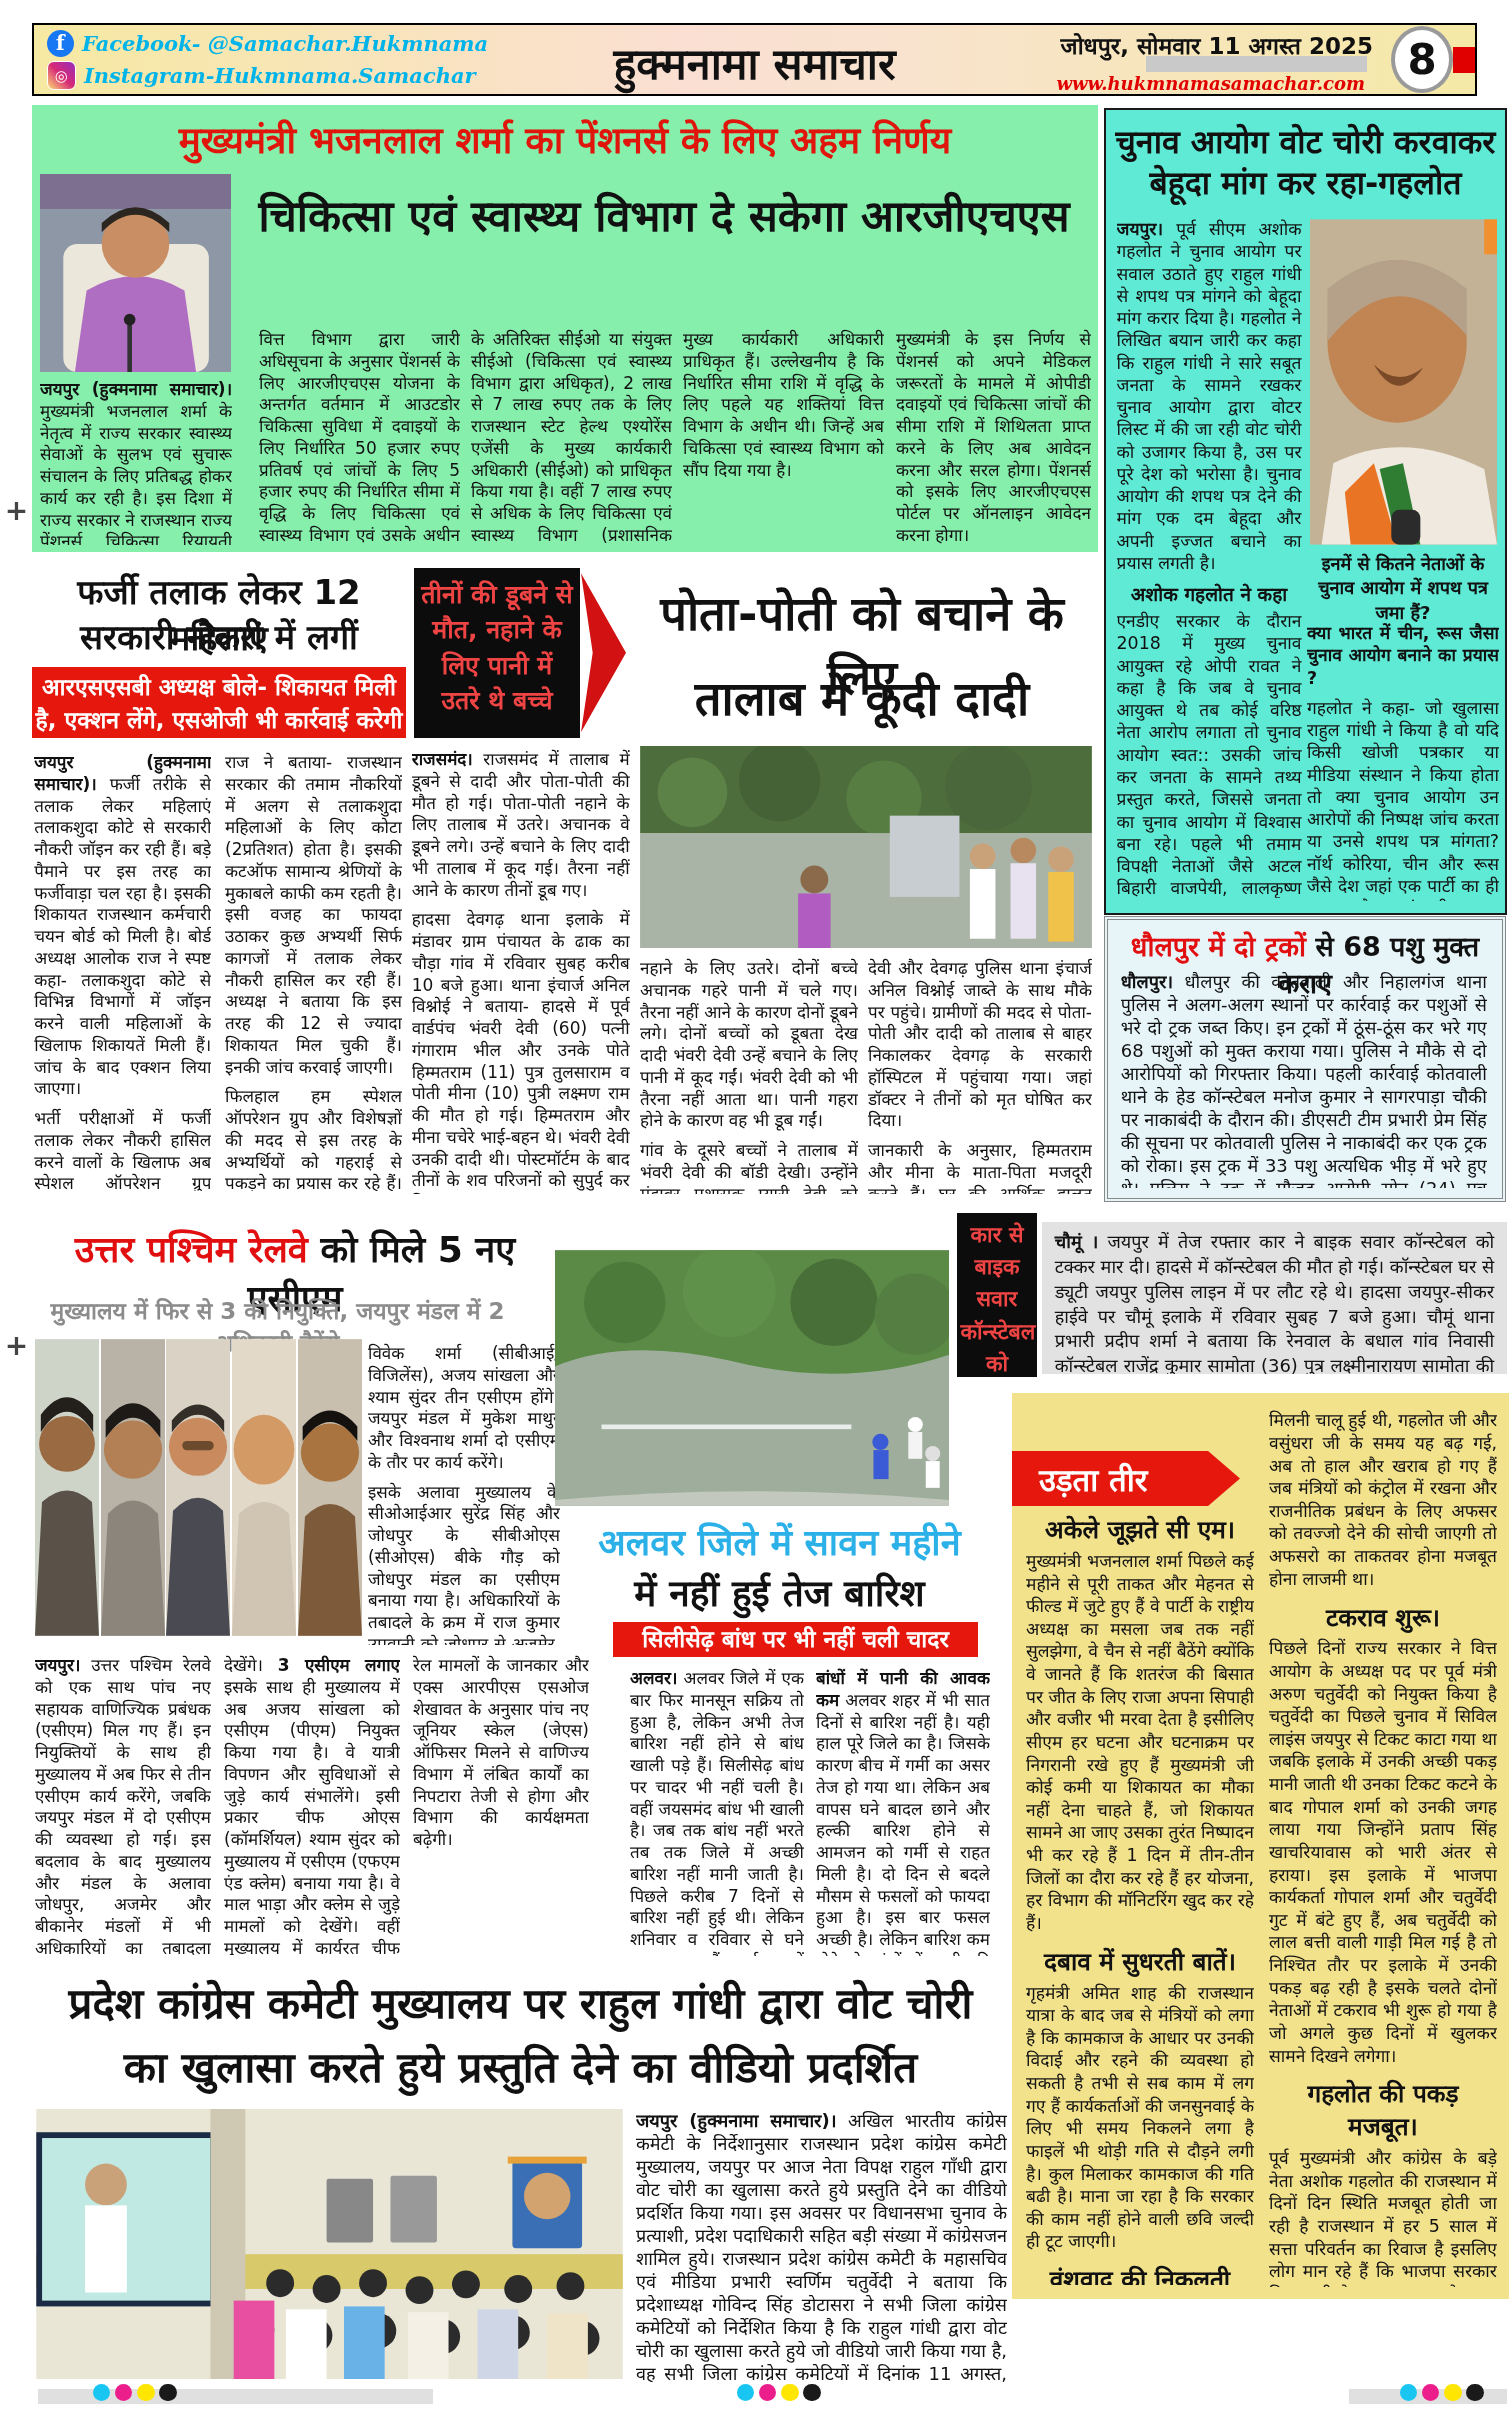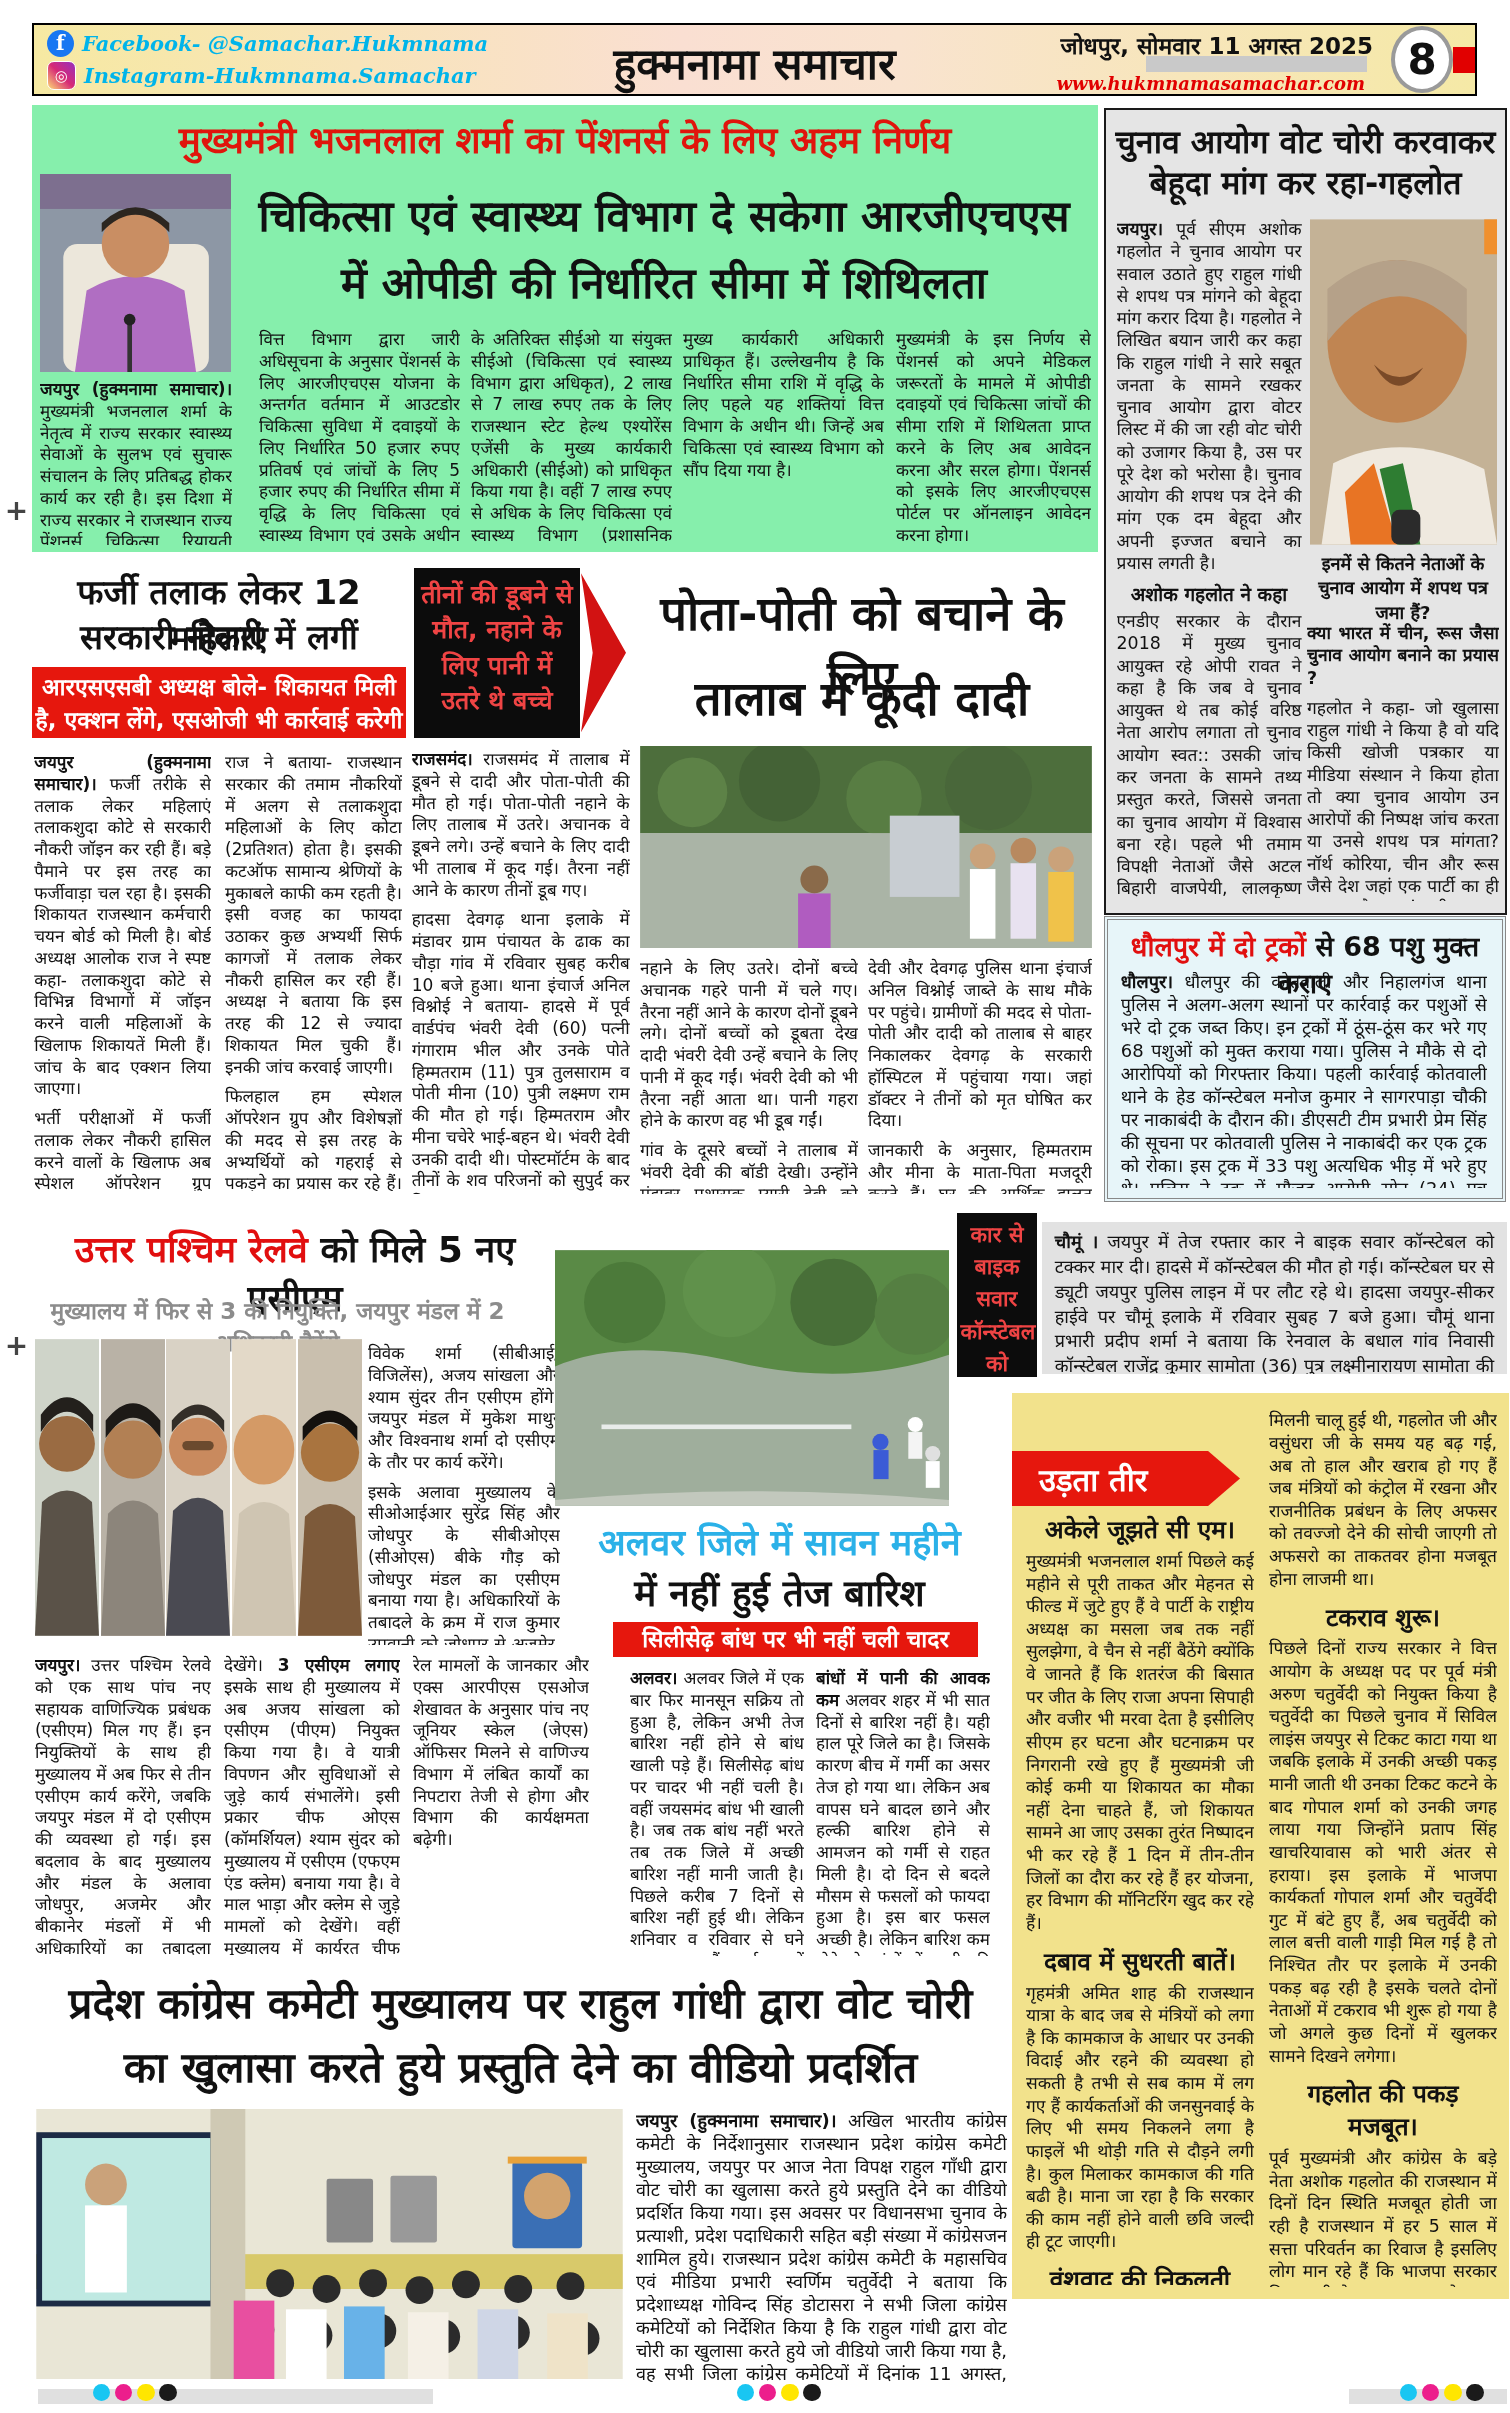--- a/index.html
+++ b/index.html
@@ -67,41 +67,40 @@
       <rect width="328" height="340" fill="#8d97a5"></rect>
       <rect x="0" y="0" width="328" height="60" fill="#7d6f8f"></rect>
       <rect x="40" y="120" width="250" height="220" rx="24" fill="#ece7db"></rect>
       <path d="M60 340 L80 200 Q164 150 248 200 L268 340 Z" fill="#b06ec2"></path>
       <circle cx="164" cy="120" r="58" fill="#c98e63"></circle>
       <path d="M106 100 Q164 40 222 100 L222 84 Q164 30 106 84 Z" fill="#2c2620"></path>
       <rect x="150" y="250" width="8" height="90" fill="#333"></rect>
       <circle cx="154" cy="250" r="10" fill="#222"></circle>
     </svg>
     <div class="abs ctr headline-xl" style="left:209px;top:87px;width:846px;">चिकित्सा एवं स्वास्थ्य विभाग दे सकेगा आरजीएचएस</div>
-    <div class="abs ctr headline-xl" style="left:209px;top:154px;width:846px;">में ओपीडी की निर्धारित सीमा में शिथिलता</div>
     <div class="abs body-t j clip" style="left:8.1px;top:274px;width:192px;height:166px;">
       <p><span class="b">जयपुर (हुक्मनामा समाचार)।</span><span> मुख्यमंत्री भजनलाल शर्मा के नेतृत्व में राज्य सरकार स्वास्थ्य सेवाओं के सुलभ एवं सुचारू संचालन के लिए प्रतिबद्ध होकर कार्य कर रही है। इस दिशा में राज्य सरकार ने राजस्थान राज्य पेंशनर्स चिकित्सा रियायती योजना-2021 में संशोधन किया है।</span></p>
     </div>
     <div class="abs body-t j clip" style="left:227px;top:224px;width:201px;height:215px;">
       <p>वित्त विभाग द्वारा जारी अधिसूचना के अनुसार पेंशनर्स के लिए आरजीएचएस योजना के अन्तर्गत वर्तमान में आउटडोर चिकित्सा सुविधा में दवाइयों के लिए निर्धारित 50 हजार रुपए प्रतिवर्ष एवं जांचों के लिए 5 हजार रुपए की निर्धारित सीमा में वृद्धि के लिए चिकित्सा एवं स्वास्थ्य विभाग एवं उसके अधीन राजस्थान स्टेट हेल्थ एश्योरेंस एजेन्सी को शक्तियां प्रदान की गई हैं।</p>
 
     </div>
     <div class="abs body-t j clip" style="left:439px;top:224px;width:201px;height:215px;">
       <p>के अतिरिक्त सीईओ या संयुक्त सीईओ (चिकित्सा एवं स्वास्थ्य विभाग द्वारा अधिकृत), 2 लाख से 7 लाख रुपए तक के लिए राजस्थान स्टेट हेल्थ एश्योरेंस एजेंसी के मुख्य कार्यकारी अधिकारी (सीईओ) को प्राधिकृत किया गया है। वहीं 7 लाख रुपए से अधिक के लिए चिकित्सा एवं स्वास्थ्य विभाग (प्रशासनिक विभाग) को प्राधिकृत किया गया है।</p>
 
     </div>
     <div class="abs body-t j clip" style="left:651px;top:224px;width:201px;height:215px;">
       <p>मुख्य कार्यकारी अधिकारी प्राधिकृत हैं। उल्लेखनीय है कि निर्धारित सीमा राशि में वृद्धि के लिए पहले यह शक्तियां वित्त विभाग के अधीन थी। जिन्हें अब चिकित्सा एवं स्वास्थ्य विभाग को सौंप दिया गया है।</p>
     </div>
     <div class="abs body-t j clip" style="left:864px;top:224px;width:195px;height:215px;">
       <p>मुख्यमंत्री के इस निर्णय से पेंशनर्स को अपने मेडिकल जरूरतों के मामले में ओपीडी दवाइयों एवं चिकित्सा जांचों की सीमा राशि में शिथिलता प्राप्त करने के लिए अब आवेदन करना और सरल होगा। पेंशनर्स को इसके लिए आरजीएचएस पोर्टल पर ऑनलाइन आवेदन करना होगा।</p>
     </div>
   </div>
 
-  <div class="abs clip" style="left:1104px;top:108px;width:399px;height:803px;border:2.3px solid #1a1a1a;background:#e5e5e5;">
+  <div class="abs clip" style="left:1104px;top:108px;width:399px;height:803px;border:2.3px solid #1a1a1a;background:#5eead4;">
     <div class="abs ctr b" style="left:0;top:9.3px;width:100%;font-size:32px;">चुनाव आयोग वोट चोरी करवाकर</div>
     <div class="abs ctr b" style="left:0;top:50px;width:100%;font-size:32px;">बेहूदा मांग कर रहा-गहलोत</div>
     <div class="abs body-t j clip" style="left:10.5px;top:108px;width:185px;height:680px;font-size:17.4px;">
       <p><span class="b">जयपुर।</span><span> पूर्व सीएम अशोक गहलोत ने चुनाव आयोग पर सवाल उठाते हुए राहुल गांधी से शपथ पत्र मांगने को बेहूदा मांग करार दिया है। गहलोत ने लिखित बयान जारी कर कहा कि राहुल गांधी ने सारे सबूत जनता के सामने रखकर चुनाव आयोग द्वारा वोटर लिस्ट में की जा रही वोट चोरी को उजागर किया है, उस पर पूरे देश को भरोसा है। चुनाव आयोग की शपथ पत्र देने की मांग एक दम बेहूदा और अपनी इज्जत बचाने का प्रयास लगती है।</span></p>
       <p class="b ctr" style="font-size:19px;margin:3.5px 0;">अशोक गहलोत ने कहा</p>
       <p>एनडीए सरकार के दौरान 2018 में मुख्य चुनाव आयुक्त रहे ओपी रावत ने कहा है कि जब वे चुनाव आयुक्त थे तब कोई वरिष्ठ नेता आरोप लगाता तो चुनाव आयोग स्वत:: उसकी जांच कर जनता के सामने तथ्य प्रस्तुत करते, जिससे जनता का चुनाव आयोग में विश्वास बना रहे।  पहले भी तमाम विपक्षी नेताओं जैसे अटल बिहारी वाजपेयी, लालकृष्ण आडवाणी और खुद नरेंद्र मोदी सहित कई तत्कालीन विपक्षी नेताओं ने चुनाव आयोग पर आरोप लगाए थे।</p>
     </div>
     <svg class="abs" style="left:204px;top:109px;" width="187" height="326" viewBox="0 0 322 560">
       <rect width="322" height="560" fill="#c4b296"></rect>
       <rect x="300" y="0" width="22" height="60" fill="#f0902e"></rect>

